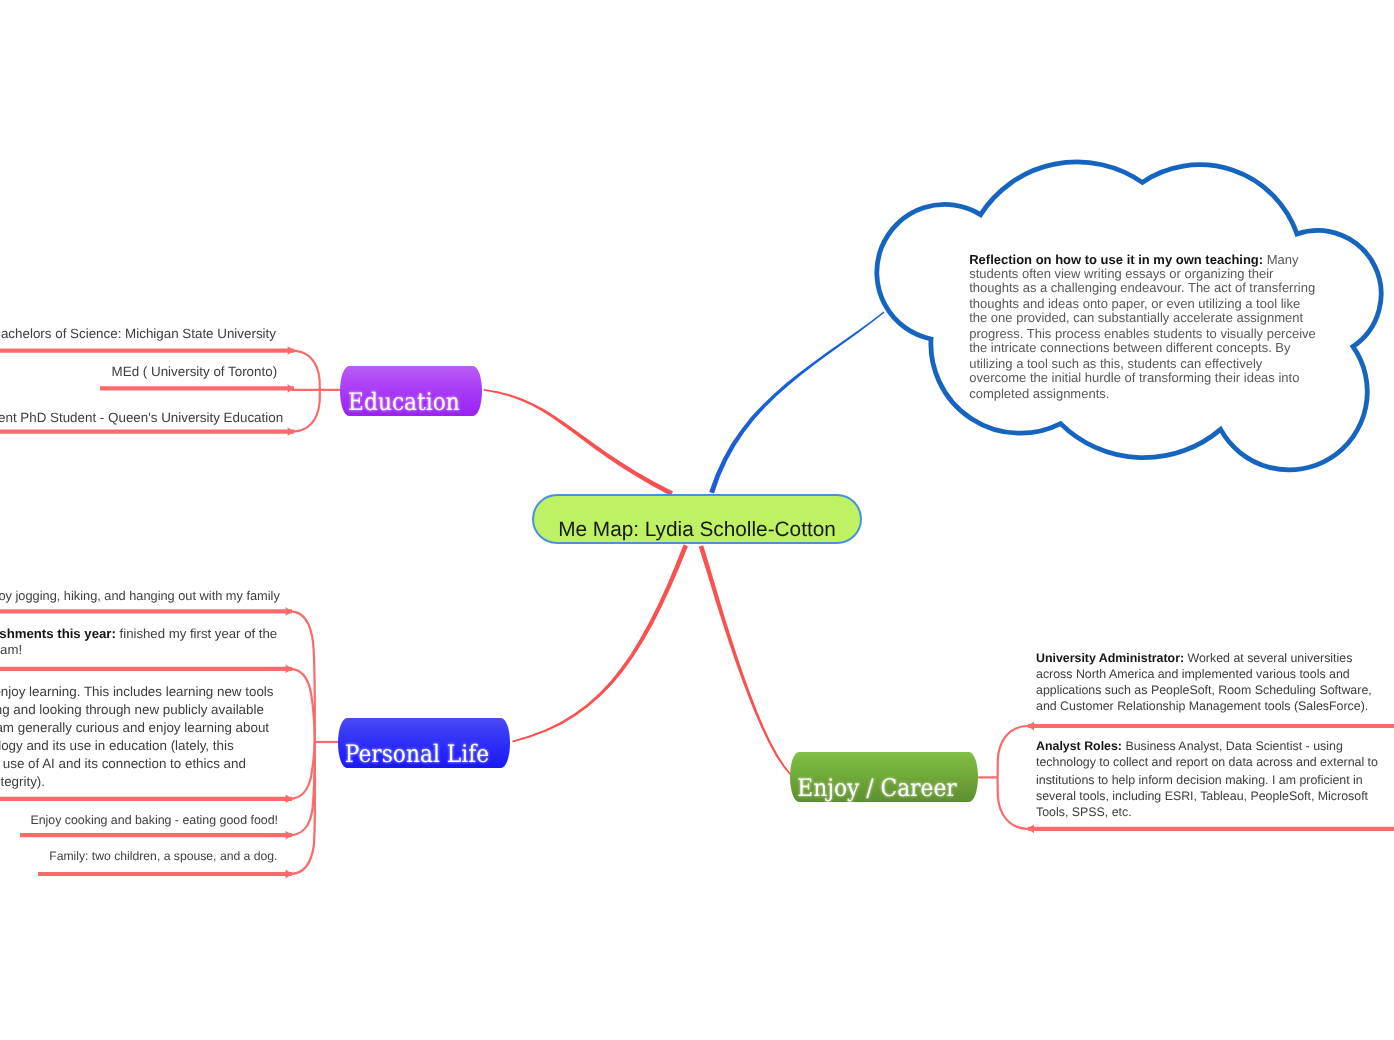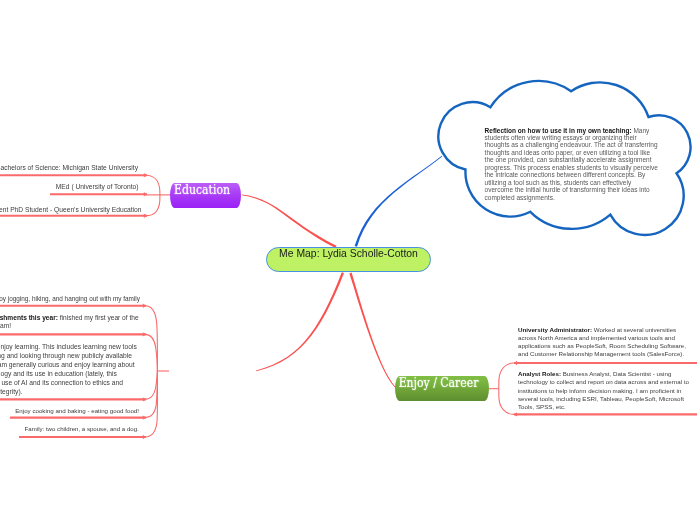--- a/index.html
+++ b/index.html
@@ -1,20 +1,20 @@
 <!DOCTYPE html>
 <html><head>
 <meta charset="utf-8">
 <style>
   html,body{margin:0;padding:0;}
   body{width:697px;height:520px;overflow:hidden;background:#ffffff;
        font-family:"Liberation Sans",sans-serif;}
   #canvas{position:relative;width:697px;height:520px;overflow:hidden;background:#fff;}
   svg.layer{position:absolute;left:0;top:0;width:697px;height:520px;}
-  .node{position:absolute;display:flex;align-items:flex-start;justify-content:center;
+  .node{position:absolute;display:flex;align-items:flex-end;justify-content:center;
         box-sizing:border-box;white-space:nowrap;}
   .branch-node{font-family:"DejaVu Serif Condensed","DejaVu Serif",serif;font-size:12.1px;padding-right:7px;
         color:#fff;border-radius:4.5px/12.5px;
         text-shadow:0 0 1.4px rgba(255,255,255,.85);}
   .central{border:1.5px solid #4691e0;background:#bef264;border-radius:13px;
         font-size:10.4px;color:#1a1a1a;}
   .leaf{position:absolute;color:#3d3d3d;font-family:"Liberation Sans",sans-serif;}
   .leaf b{font-weight:bold;color:#151515;}
   .cloudtext{position:absolute;color:#585858;font-size:6.5px;line-height:7.44px;width:174px;}
   .cloudtext b{font-weight:bold;color:#141414;}
@@ -85,20 +85,24 @@
     <path fill="#1b5fd6" stroke="none" d="M357.0,246.8 L360.0,238.1 L363.6,230.1 L367.7,222.8 L372.2,216.0 L377.2,209.6 L382.6,203.6 L388.3,198.0 L394.4,192.6 L400.7,187.4 L407.3,182.3 L414.1,177.3 L421.0,172.3 L428.0,167.2 L435.1,161.9 L442.2,156.4 L441.8,155.8 L434.6,161.2 L427.4,166.4 L420.3,171.4 L413.3,176.3 L406.5,181.3 L399.8,186.3 L393.3,191.4 L387.2,196.7 L381.3,202.4 L375.7,208.3 L370.6,214.7 L365.8,221.6 L361.6,229.1 L357.8,237.2 L354.6,246.0Z"></path>
 
     <path fill="#ffffff" stroke="#1565c0" stroke-width="2.4" d="M490.3,107.3 A57.2,57.2 0 0,1 571.1,91.2 A51.4,51.4 0 0,1 648.5,117.0 A31.7,31.7 0 0,1 676.5,173.3 A39.1,39.1 0 1,1 610.3,214.7 A59.2,59.2 0 0,1 530.3,211.8 A44.7,44.7 0 0,1 465.5,169.5 A34.0,34.0 0 1,1 490.3,107.3 Z"></path>
   </svg>
 
   <div class="node branch-node" style="left:170px;top:183px;width:71px;height:25px;
               background:linear-gradient(180deg,#bb5ef6 0%,#ad43f6 35%,#a432f6 65%,#9a22f5 100%);">
     <span>Education</span>
   </div>
 
+  <div class="node branch-node" style="left:169px;top:359px;width:86px;height:25px;
+              background:linear-gradient(180deg,#4a4af6 0%,#3636f7 35%,#2828f9 65%,#1818f8 100%);">
+    <span>Personal Life</span>
+  </div>
 
   <div class="node branch-node" style="left:395px;top:376px;width:94px;height:25px;
               background:linear-gradient(180deg,#80bf44 0%,#75b03c 35%,#6c9f36 65%,#5d8f30 100%);">
     <span>Enjoy / Career</span>
   </div>
 
   <div class="node central" style="left:266px;top:247px;width:165px;height:25px;">
     <span>Me Map: Lydia Scholle-Cotton</span>
   </div>
 

